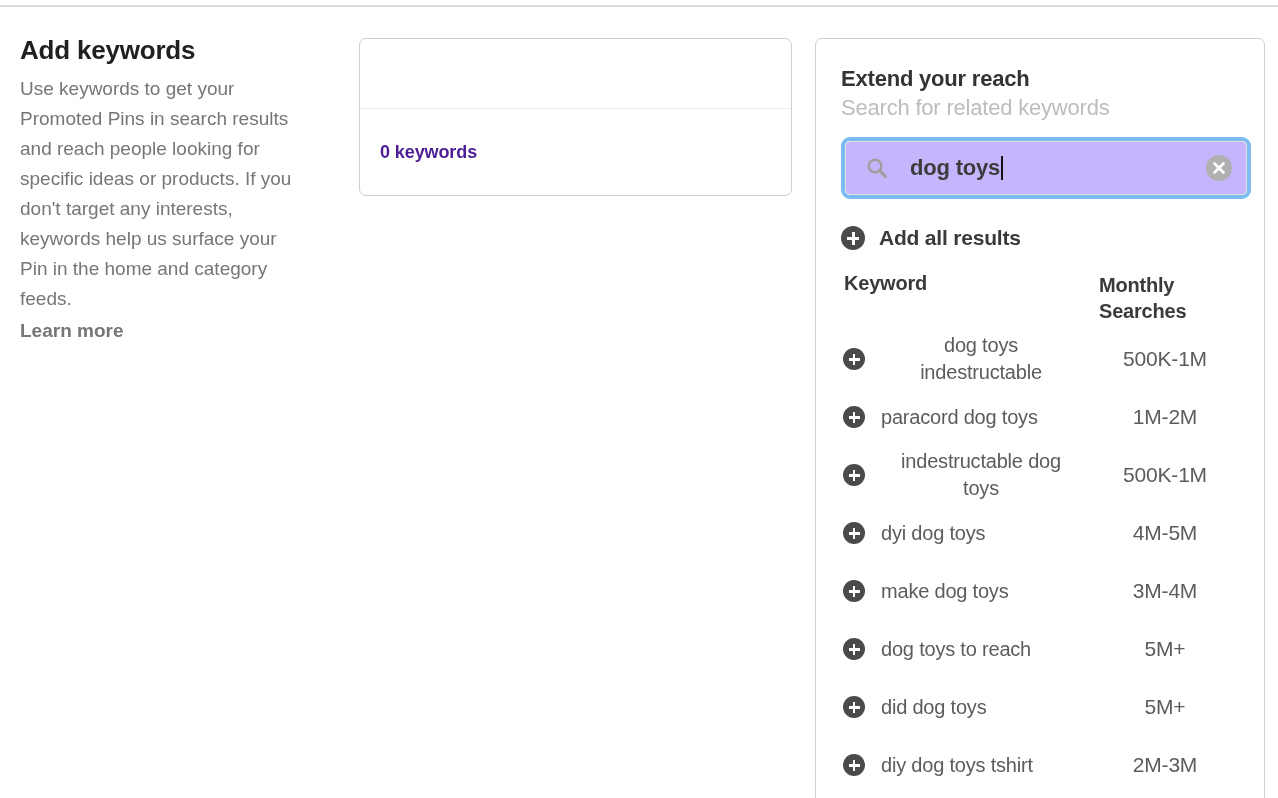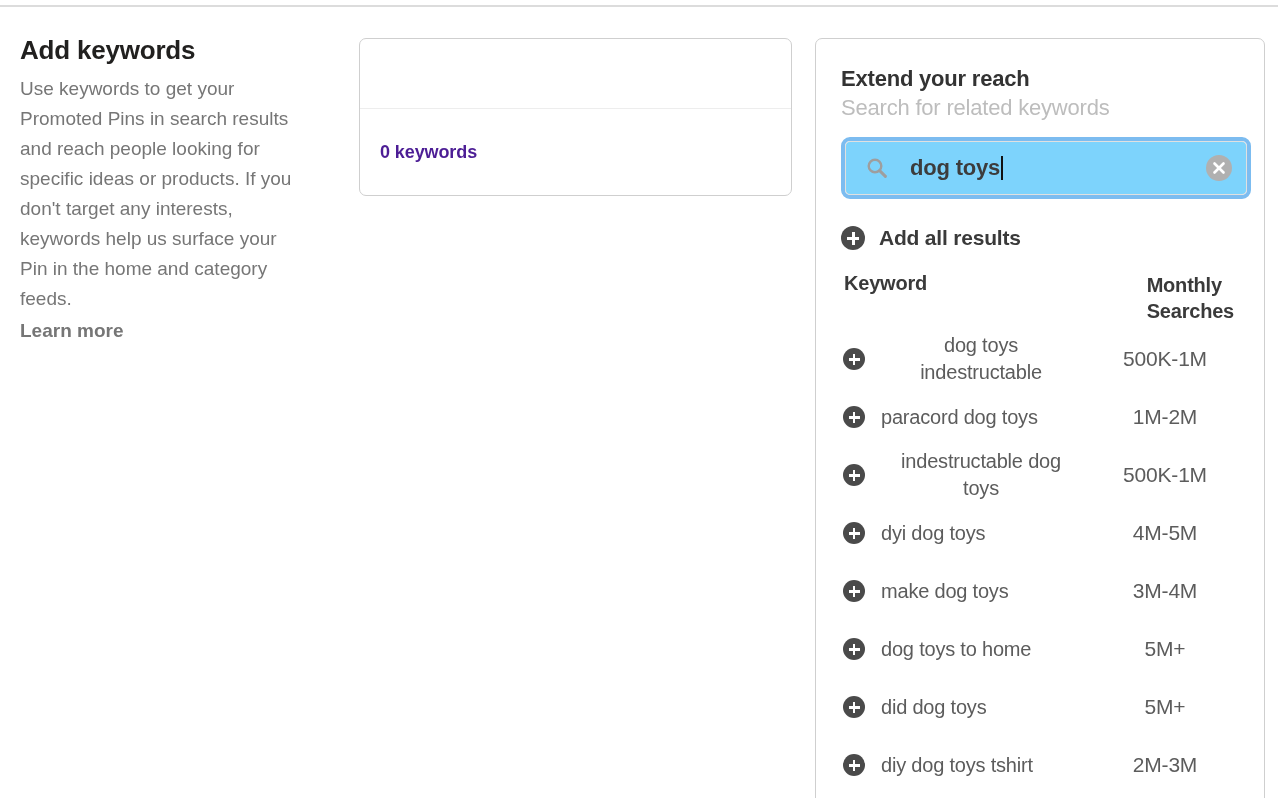--- a/index.html
+++ b/index.html
@@ -133,21 +133,21 @@
     border-radius: 9px;
     background: #ffffff;
     border: 4px solid #7cbcf0;
     box-sizing: border-box;
   }
   .search-inner {
     position: absolute;
     left: 0; top: 0; right: 0; bottom: 0;
     border: 1px solid #e0e0e0;
     border-radius: 5px;
-    background: #7dd3fc;
+    background: #c4b5fd;
     display: flex;
     align-items: center;
   }
   .search-icon {
     margin-left: 20px;
     width: 22px;
     height: 22px;
     flex: none;
     display: block;
   }
@@ -219,21 +219,20 @@
 
   
   .kw-table {
     margin-top: 22px;
     width: 100%;
   }
   .kw-head {
     display: flex;
     align-items: flex-start;
     padding-bottom: 6px;
-    gap: 48px;
   }
   .kw-head-keyword {
     width: 255px;
     font-size: 20px;
     font-weight: bold;
     color: #3a3a3a;
     letter-spacing: -0.2px;
     padding-left: 3px;
   }
   .kw-head-searches {
@@ -382,21 +381,21 @@
             <div class="kw-row">
               <div class="kw-row-left">
                 <span class="row-plus"></span>
                 <span class="row-label">make dog toys</span>
               </div>
               <div class="kw-row-right">3M-4M</div>
             </div>
             <div class="kw-row">
               <div class="kw-row-left">
                 <span class="row-plus"></span>
-                <span class="row-label">dog toys to home</span>
+                <span class="row-label">dog toys to reach</span>
               </div>
               <div class="kw-row-right">5M+</div>
             </div>
             <div class="kw-row">
               <div class="kw-row-left">
                 <span class="row-plus"></span>
                 <span class="row-label">did dog toys</span>
               </div>
               <div class="kw-row-right">5M+</div>
             </div>

